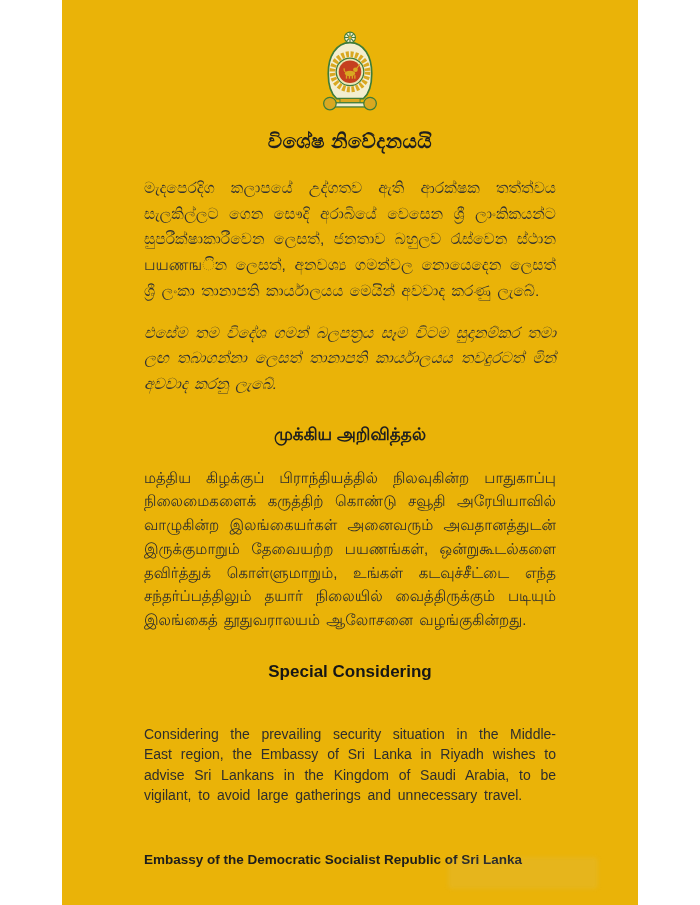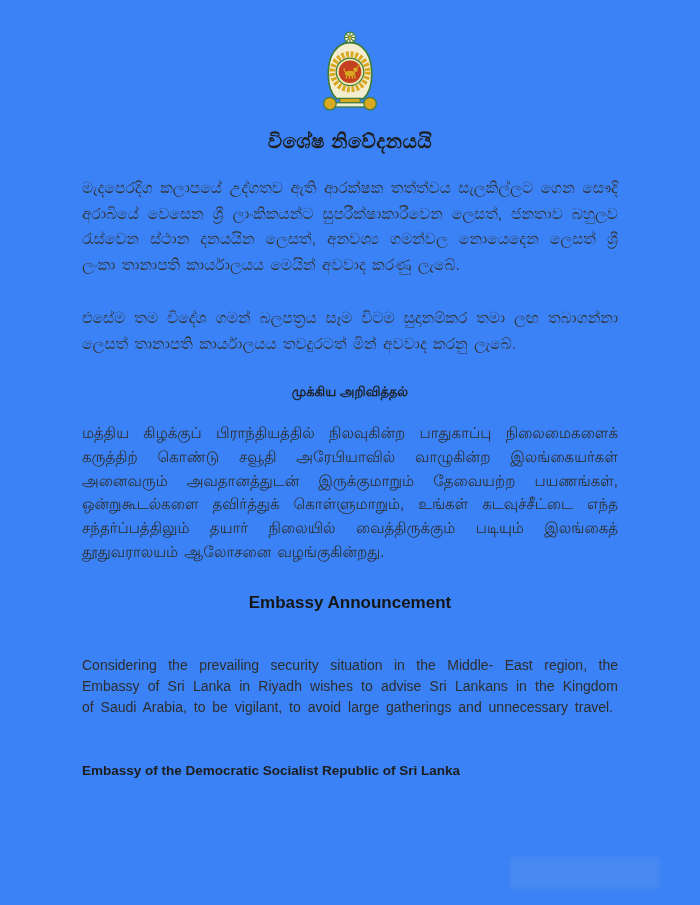--- a/index.html
+++ b/index.html
@@ -1,41 +1,41 @@
 <!DOCTYPE html>
 <html><head>
 <meta charset="utf-8">
 <style>
   * { box-sizing: border-box; }
   html, body { margin: 0; padding: 0; background: #ffffff; }
   .page {
     position: relative;
-    width: 700px;
+    width: 576px;
     height: 905px;
     margin: 0 auto;
-    background: #3b82f6;
+    background: #eab308;
     font-family: "Liberation Sans", sans-serif;
     color: #2b2b2b;
     padding: 0 82px;
     overflow: hidden;
   }
   .emblem-wrap { text-align: center; padding-top: 30px; line-height: 0; }
   .emblem-wrap svg { display: inline-block; }
   .title-si {
     text-align: center; font-weight: bold; font-size: 20px;
     margin-top: 8px; letter-spacing: 0.5px; color: #1f1f1f;
   }
   .para-si {
     text-align: justify; font-size: 15.5px; line-height: 1.66;
     color: #333; word-spacing: 2px;
   }
   .para-si.first { margin-top: 22px; }
-  .para-si.second { margin-top: 27px; }
+  .para-si.second { margin-top: 16px; font-style: italic; }
   .title-ta {
-    text-align: center; font-weight: bold; font-size: 13px;
+    text-align: center; font-weight: bold; font-size: 17px;
     margin-top: 28px; color: #1f1f1f;
   }
   .para-ta {
     text-align: justify; font-size: 15px; line-height: 1.58;
     margin-top: 20px; color: #2e2e2e; word-spacing: 2px;
   }
   .title-en {
     text-align: center; font-weight: bold; font-size: 17px;
     margin-top: 30px; color: #161616;
   }
@@ -91,27 +91,27 @@
         <rect x="48.5" y="54" width="1.6" height="4.2"></rect>
         <rect x="52" y="54" width="1.6" height="4.2"></rect>
         <rect x="55" y="54" width="1.6" height="4.2"></rect>
         <path d="M44.5 51 Q41.5 49.5 42.5 45.5 L43.8 46 Q43.2 49 45.2 50 Z"></path>
         <path d="M57.5 45.5 L61.5 40.5 L62.3 41.3 L58.6 46.2 Z"></path>
       </g>
     </svg>
   </div>
 
   <div class="title-si">විශේෂ නිවේදනයයි</div>
-  <p class="para-si first">මැදපෙරදිග කලාපයේ උද්ගතව ඇති ආරක්ෂක තත්ත්වය සැලකිල්ලට ගෙන සෞදි අරාබියේ වෙසෙන ශ්‍රී ලාංකිකයන්ට සුපරීක්ෂාකාරීවෙන ලෙසත්, ජනතාව බහුලව රැස්වෙන ස්ථාන දනයයින ලෙසත්, අනවශ්‍ය ගමන්වල නොයෙදෙන ලෙසත් ශ්‍රී ලංකා තානාපති කාර්යාලයය මෙයින් අවවාද කරණු ලැබේ.</p>
+  <p class="para-si first">මැදපෙරදිග කලාපයේ උද්ගතව ඇති ආරක්ෂක තත්ත්වය සැලකිල්ලට ගෙන සෞදි අරාබියේ වෙසෙන ශ්‍රී ලාංකිකයන්ට සුපරීක්ෂාකාරීවෙන ලෙසත්, ජනතාව බහුලව රැස්වෙන ස්ථාන பயணஙින ලෙසත්, අනවශ්‍ය ගමන්වල නොයෙදෙන ලෙසත් ශ්‍රී ලංකා තානාපති කාර්යාලයය මෙයින් අවවාද කරණු ලැබේ.</p>
   <p class="para-si second">එසේම තම විදේශ ගමන් බලපත්‍රය සෑම විටම සුදානම්කර තමා ලඟ තබාගන්නා ලෙසත් තානාපති කාර්යාලයය තවදුරටත් මින් අවවාද කරනු ලැබේ.</p>
 
   <div class="title-ta">முக்கிய அறிவித்தல்</div>
   <p class="para-ta">மத்திய கிழக்குப் பிராந்தியத்தில் நிலவுகின்ற பாதுகாப்பு நிலைமைகளைக் கருத்திற் கொண்டு சவூதி அரேபியாவில் வாழுகின்ற இலங்கையர்கள் அனைவரும் அவதானத்துடன் இருக்குமாறும் தேவையற்ற பயணங்கள், ஒன்றுகூடல்களை தவிர்த்துக் கொள்ளுமாறும், உங்கள் கடவுச்சீட்டை எந்த சந்தர்ப்பத்திலும் தயார் நிலையில் வைத்திருக்கும் படியும் இலங்கைத் தூதுவராலயம் ஆலோசனை வழங்குகின்றது.</p>
 
-  <div class="title-en">Embassy Announcement</div>
+  <div class="title-en">Special Considering</div>
   <p class="para-en first">Considering the prevailing security situation in the Middle- East region, the Embassy of Sri Lanka in Riyadh wishes to advise Sri Lankans in the Kingdom of Saudi Arabia, to be vigilant, to avoid large gatherings and unnecessary travel.</p>
 
   <div class="footer">
     <div class="org">Embassy of the Democratic Socialist Republic of Sri Lanka</div>
 
   </div>
 
   <div class="faint-watermark"></div>
 </div>
 

